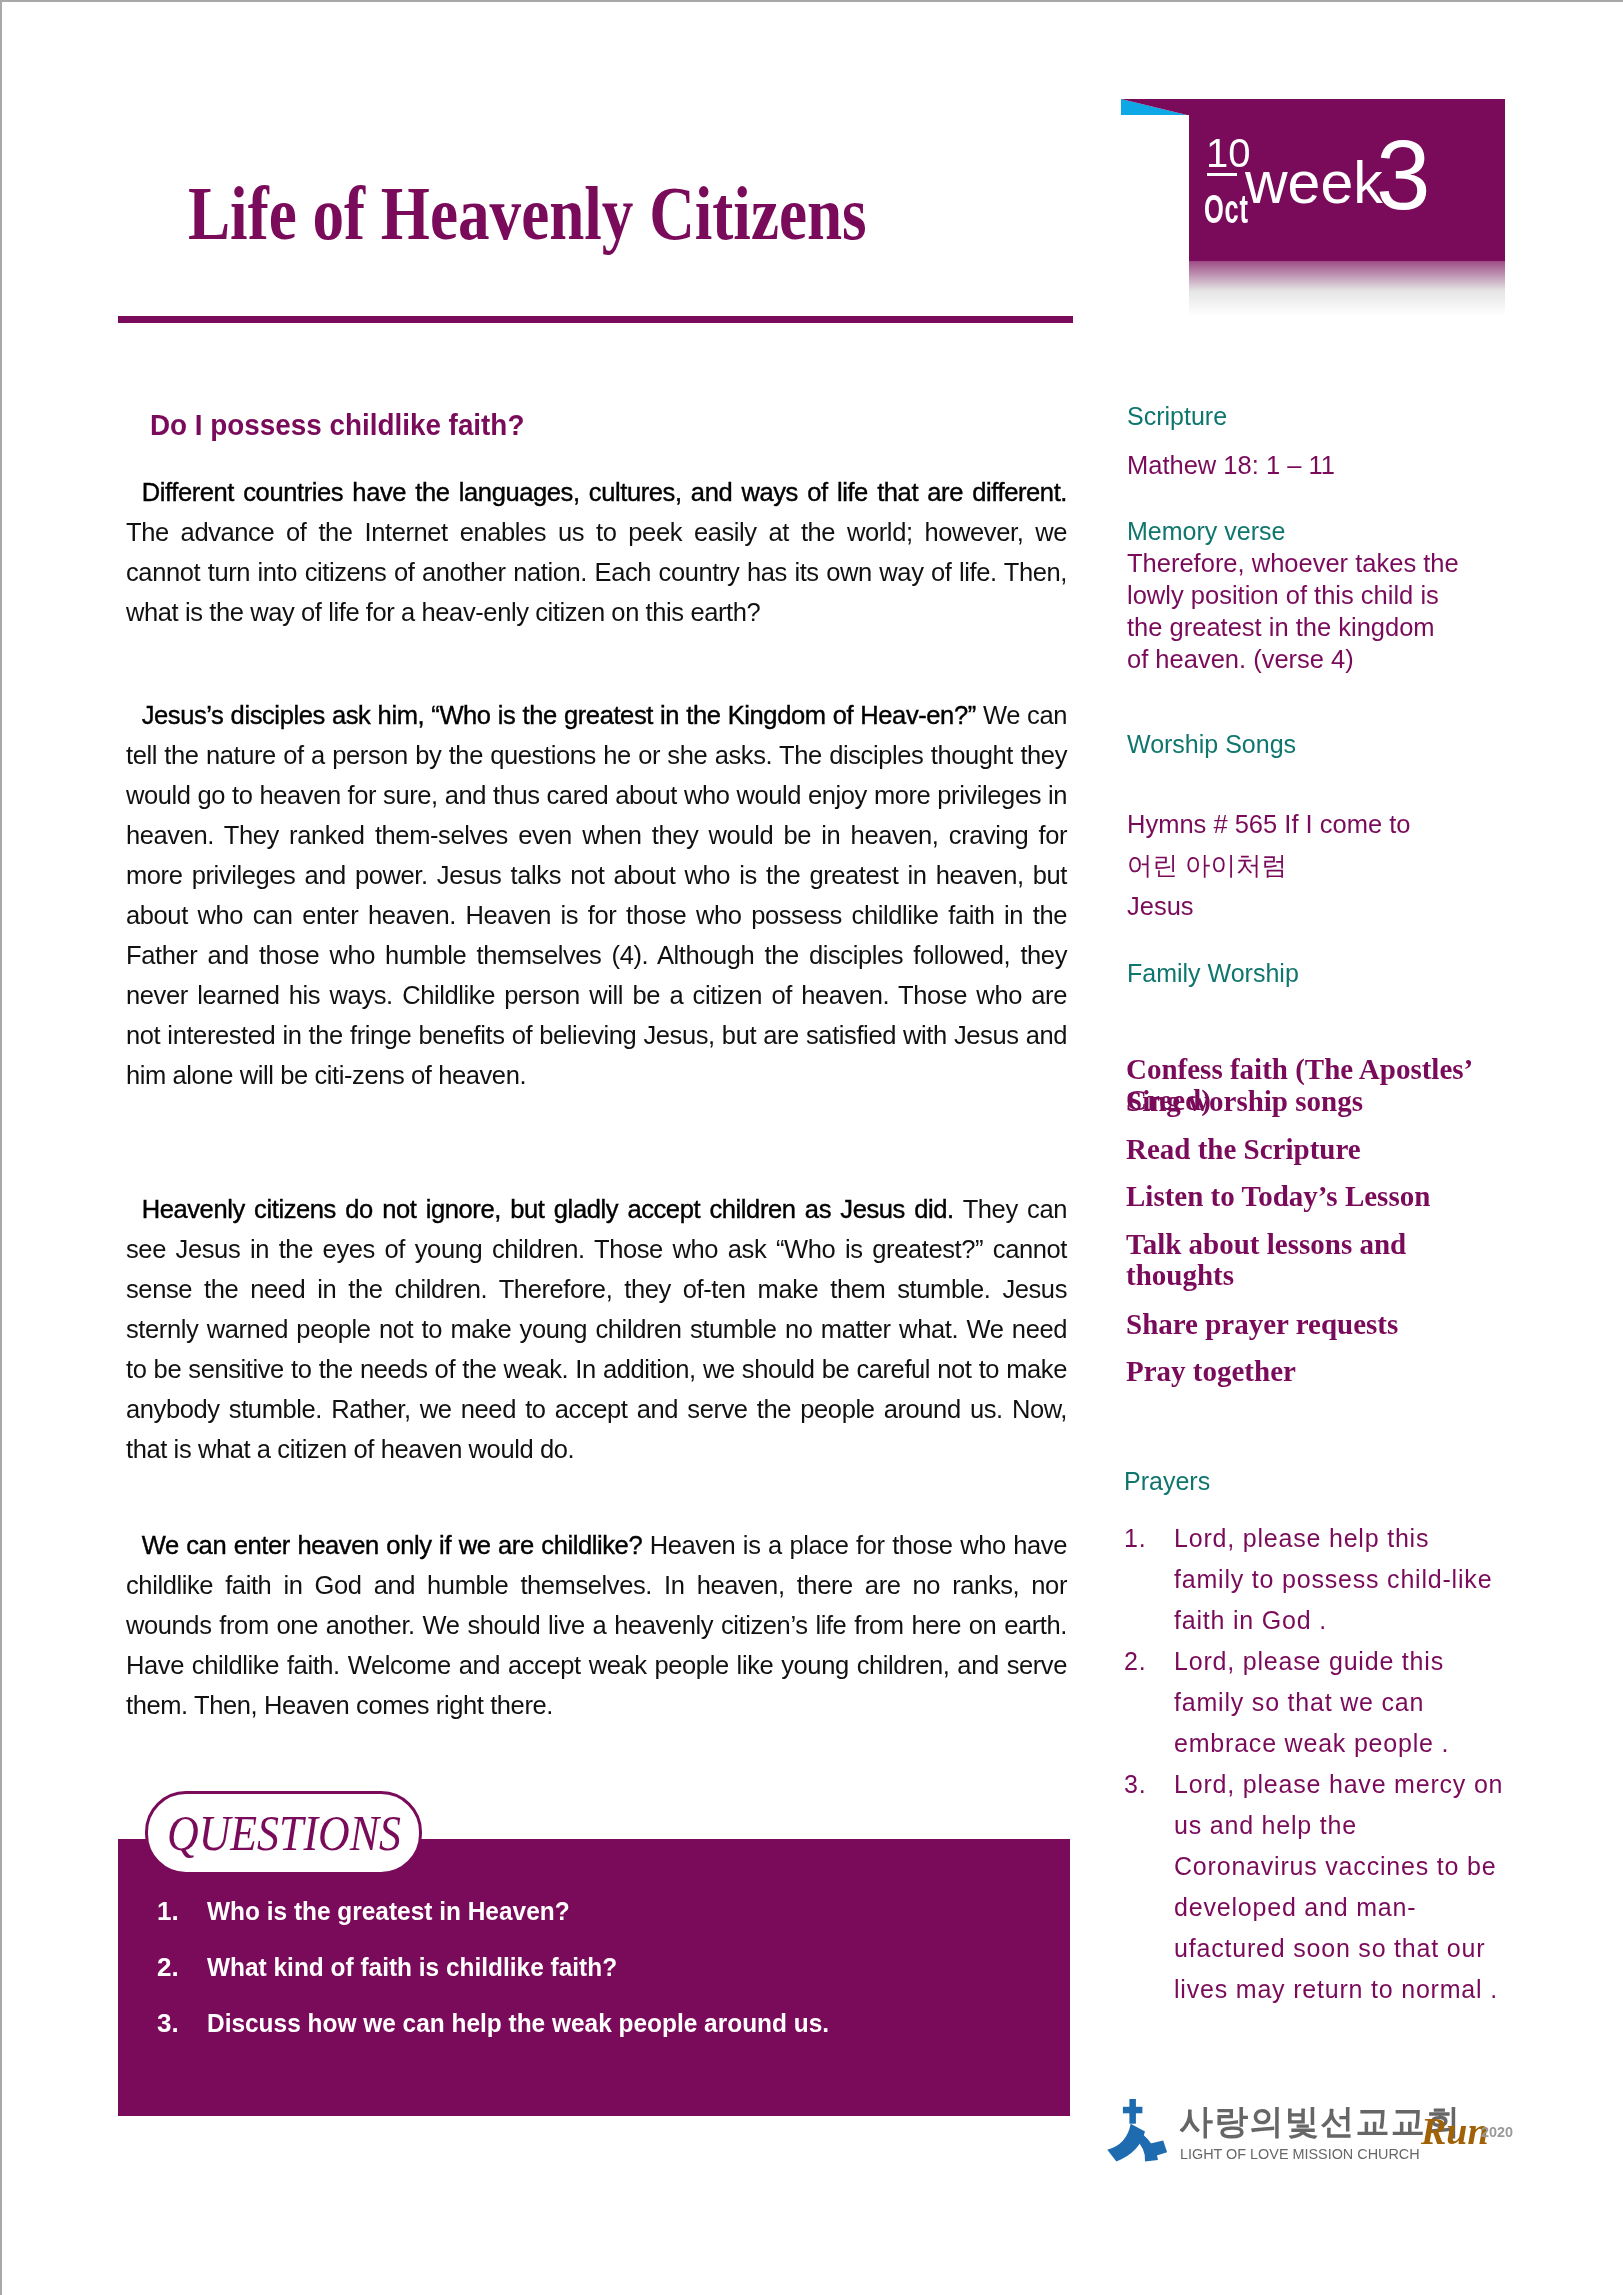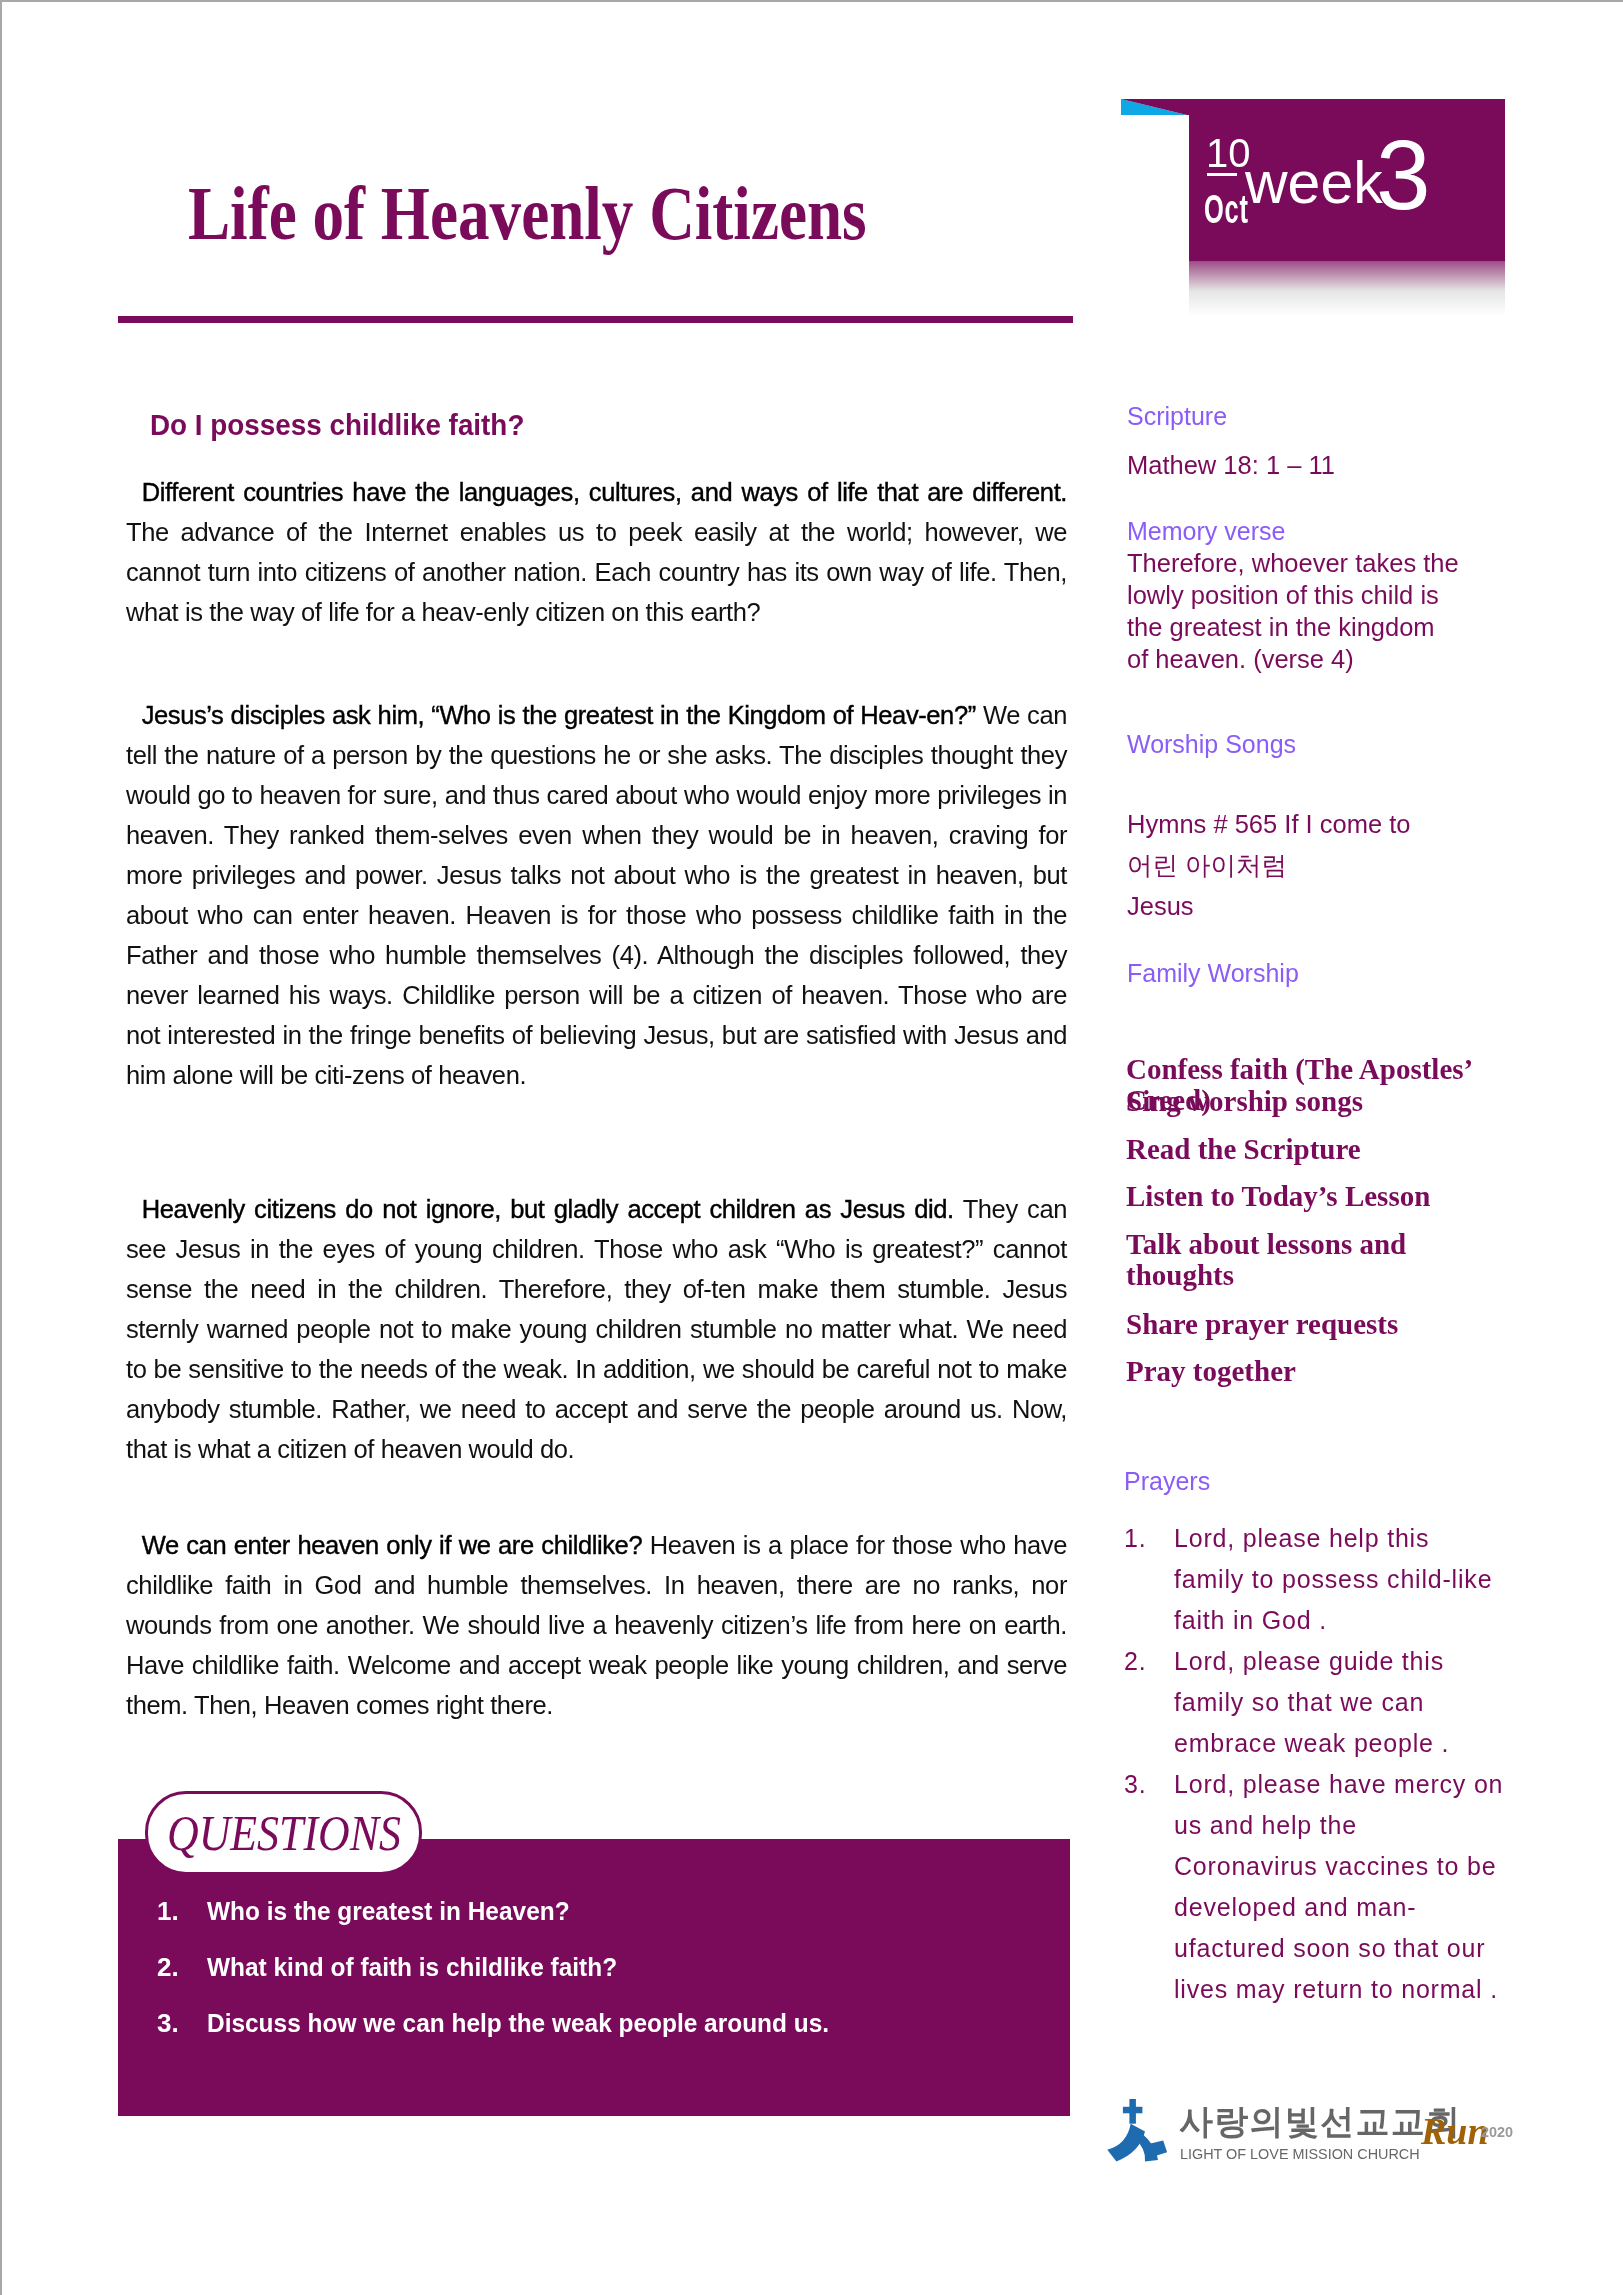--- a/index.html
+++ b/index.html
@@ -55,21 +55,21 @@
   .q-title { position: absolute; left: 0; top: 0; width: 100%; text-align: center; line-height: 78px;
     font-family: "Liberation Serif", serif; font-style: italic; color: #7a0a5a; font-size: 51px;
     transform: scaleX(0.86); }
   .q-list { position: absolute; left: 157px; top: 1883px; width: 903px; margin: 0; padding: 0; list-style: none; }
   .q-item { color: #fff; font-weight: bold; font-size: 26px; line-height: 56px; height: 56px; white-space: nowrap;
     font-family: "Liberation Sans Narrow", "Liberation Sans", sans-serif; }
   .q-num { display: inline-block; width: 50px; }
   .q-text { display: inline-block; transform: scaleX(0.94); transform-origin: left; }
 
   
-  .side-label { position: absolute; left: 1127px; color: #8b5cf6; font-size: 25px; line-height: 31px; }
+  .side-label { position: absolute; left: 1127px; color: #0f766e; font-size: 25px; line-height: 31px; }
   .side-purple { position: absolute; left: 1127px; color: #7a0a5a; font-size: 25.5px; }
   .side-bold { position: absolute; left: 1126px; width: 366px; color: #7a0a5a; font-weight: bold;
     font-family: "Liberation Serif", serif; font-size: 29px; line-height: 31px; }
   .prayer-list { position: absolute; left: 1124px; top: 1518px; width: 380px; margin: 0; padding: 0; list-style: none; }
   .prayer-item { position: relative; padding-left: 50px; color: #7a0a5a; font-size: 25px; line-height: 41px;
     letter-spacing: 0.8px; }
   .prayer-num { position: absolute; left: 0; top: 0; }
 
   
   .logo { position: absolute; left: 1107px; top: 2099px; width: 419px; height: 72px; }

